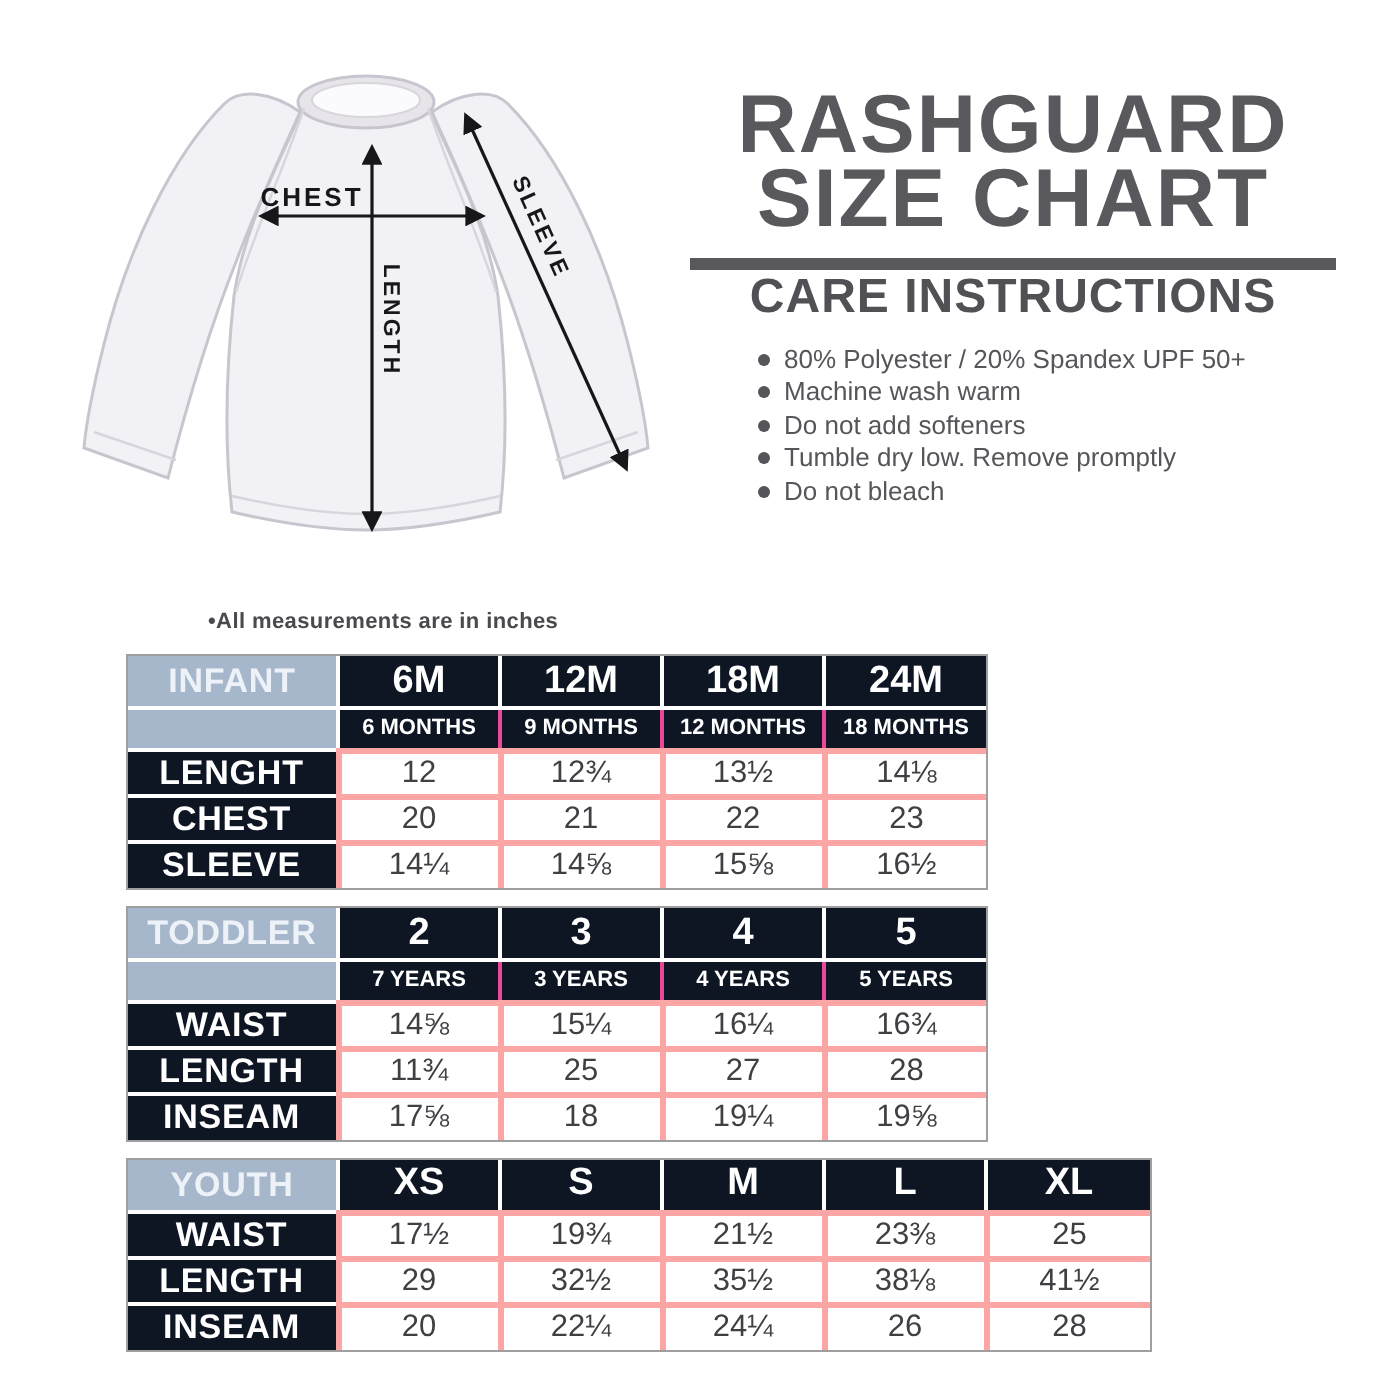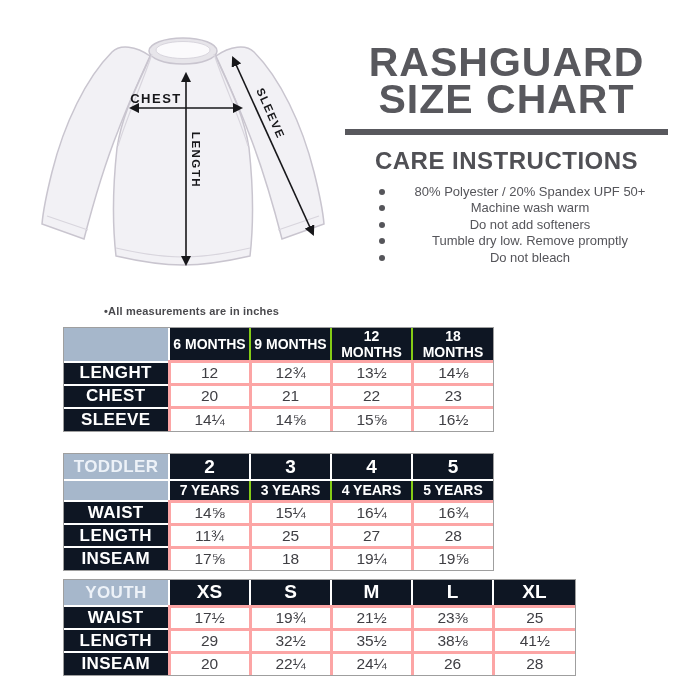--- a/index.html
+++ b/index.html
@@ -10,23 +10,23 @@
   }
 
   
   .shirt { position:absolute; left:22px; top:12px; width:322px; height:272px; }
 
   
   .brand { position:absolute; left:345px; top:44px; width:323px; text-align:center; }
   .brand-title { margin:0; font-size:41px; line-height:37px; font-weight:bold;
                  color:#58585d; letter-spacing:1px; }
   .divider { height:6px; background:#58585d; margin-top:11px; }
-  .care-title { margin-top:12px; font-size:24px; font-weight:bold; color:#505055;
+  .care-title { font-size:24px; font-weight:bold; color:#505055;
                 letter-spacing:0.5px; }
-  .care-list { list-style:none; text-align:center; margin:9px 0 0 0; padding:0 0 0 33px; }
+  .care-list { list-style:none; text-align:left; margin:9px 0 0 0; padding:0 0 0 33px; }
   .care-list li { font-size:13px; line-height:16.4px; color:#55555a; position:relative;
                   padding-left:14px; }
   .care-list li::before { content:""; position:absolute; left:1px; top:5px; width:6px;
                   height:6px; border-radius:50%; background:#55555a; }
 
   
   .note { position:absolute; left:104px; top:305px; font-size:11px; font-weight:bold;
           color:#4a4a4e; letter-spacing:0.2px; }
 
   
@@ -39,22 +39,22 @@
   table.size td { text-align:center; vertical-align:middle; padding:0; }
 
   .r-head { height:26px; }
   .r-sub  { height:21px; }
   .r-data { height:23px;margin-top:46px; }
 
   .c-corner  { background:#a6b7cb; color:#edf2f8; font-weight:bold; font-size:17px;
                border:2px solid #fff; letter-spacing:0.4px; }
   .c-size    { background:#0e1623; color:#ffffff; font-weight:bold; font-size:19px;
                border:2px solid #fff; }
-  .c-sub     { background:#0e1623; color:#ffffff; font-weight:bold; font-size:14px;
-               border:2px solid #84cc16; }
+  .c-sub     { background:#0e1623; color:#ffffff; font-weight:bold; font-size:11px;
+               border:2px solid #ec4899; }
   .c-rowlbl  { background:#0e1623; color:#ffffff; font-weight:bold; font-size:17px;
                border:2px solid #fff; letter-spacing:0.4px; }
   .c-data    { background:#ffffff; color:#3f3f44; font-size:15.5px;
                border:3px solid #fca5a5; }
 </style>
 </head>
 <body>
 
 <svg class="shirt" viewBox="0 0 322 272" xmlns="http://www.w3.org/2000/svg">
   <defs>
@@ -105,20 +105,27 @@
 <div class="tbl-wrap" id="tbl-infant">
   <table class="size">
     <colgroup>
         <col style="width:105px">
         <col style="width:81px">
         <col style="width:81px">
         <col style="width:81px">
         <col style="width:81px">
       </colgroup>
     <tbody>
+        <tr class="r-head">
+      <td class="c-corner">INFANT</td>
+      <td class="c-size">6M</td>
+      <td class="c-size">12M</td>
+      <td class="c-size">18M</td>
+      <td class="c-size">24M</td>
+    </tr>
     <tr class="r-sub">
       <td class="c-corner"></td>
       <td class="c-sub">6 MONTHS</td>
       <td class="c-sub">9 MONTHS</td>
       <td class="c-sub">12 MONTHS</td>
       <td class="c-sub">18 MONTHS</td>
     </tr>
     <tr class="r-data">
       <td class="c-rowlbl">LENGHT</td>
       <td class="c-data">12</td>

